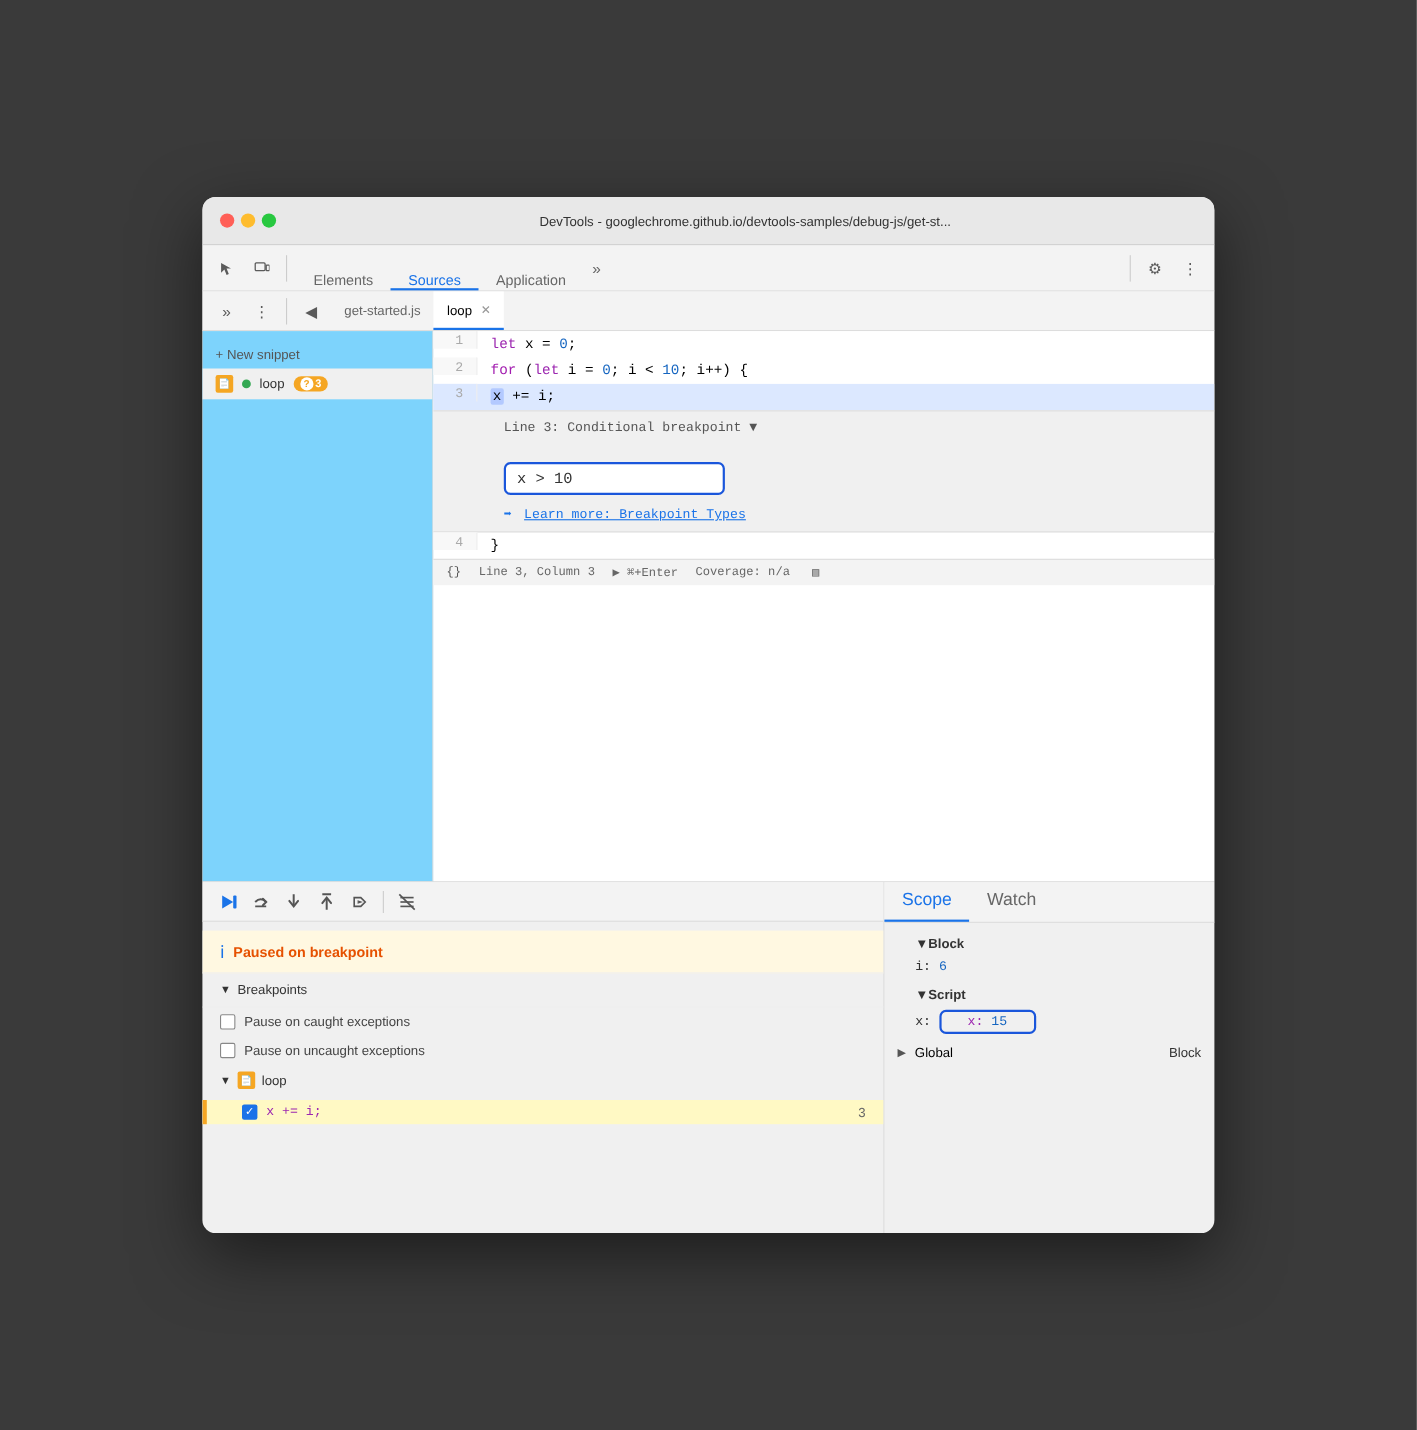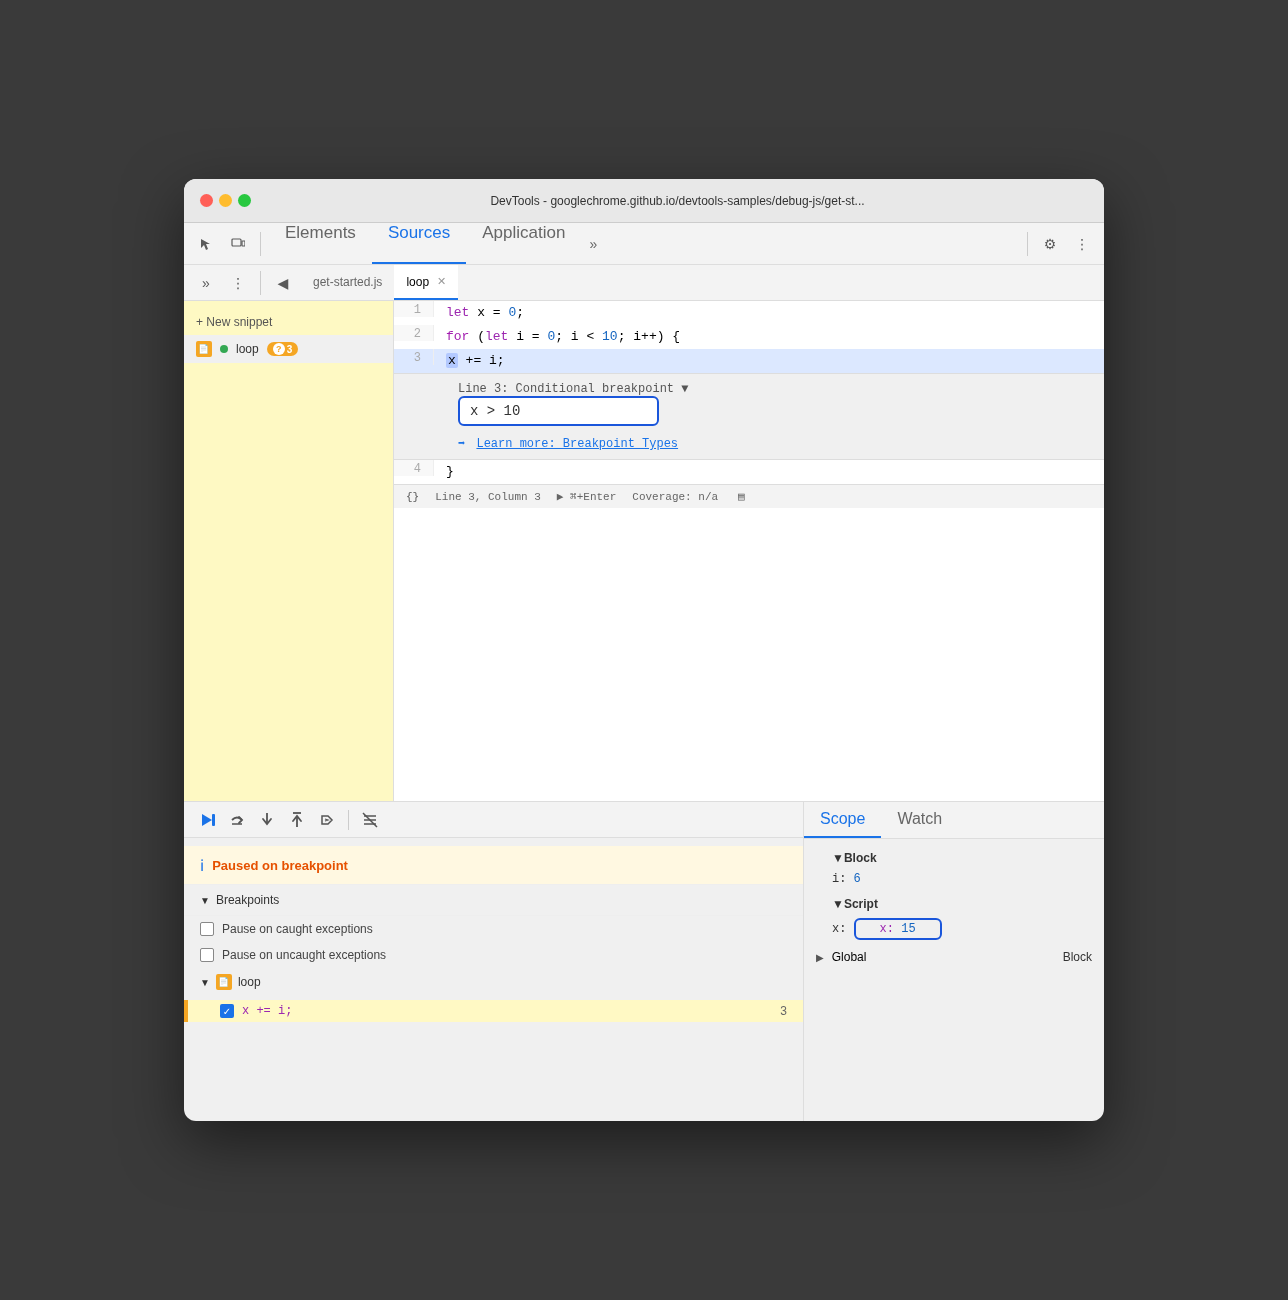--- a/index.html
+++ b/index.html
@@ -78,22 +78,22 @@
     .toolbar-tabs {
       display: flex;
       align-items: center;
       flex: 1;
       height: 100%;
     }
     .toolbar-tab {
       padding: 0 16px;
       height: 100%;
       display: flex;
-      align-items: flex-start;
-      font-size: 17px;
+      align-items: flex-end;
+      font-size: 13px;
       color: #666;
       cursor: pointer;
       border-bottom: 2px solid transparent;
       position: relative;
     }
     .toolbar-tab.active {
       color: #1a73e8;
       border-bottom: 2px solid #1a73e8;
       font-weight: 500;
     }
@@ -145,21 +145,21 @@
       font-size: 11px;
       color: #999;
       margin-left: 4px;
     }
     
     .editor-area {
       display: flex;
     }
     .sidebar-panel {
       width: 210px;
-      background: #fef9c3;
+      background: #7dd3fc;
       border-right: 1px solid #ddd;
       min-height: 500px;
     }
     .sidebar-content {
       padding: 8px 0;
     }
     .new-snippet {
       padding: 6px 12px;
       font-size: 12px;
       color: #555;
@@ -258,21 +258,21 @@
     
     .breakpoint-area {
       background: #f0f0f0;
       border-top: 1px solid #ddd;
       border-bottom: 1px solid #ddd;
       padding: 8px 12px;
     }
     .breakpoint-header {
       font-size: 12px;
       color: #555;
-      margin-bottom: 0;
+      margin-bottom: 24px;
     }
     .breakpoint-input-container {
       display: inline-block;
       border: 2px solid #1a56db;
       border-radius: 6px;
       padding: 4px 10px;
       background: white;
       margin-left: 52px;
     }
     .breakpoint-input {

